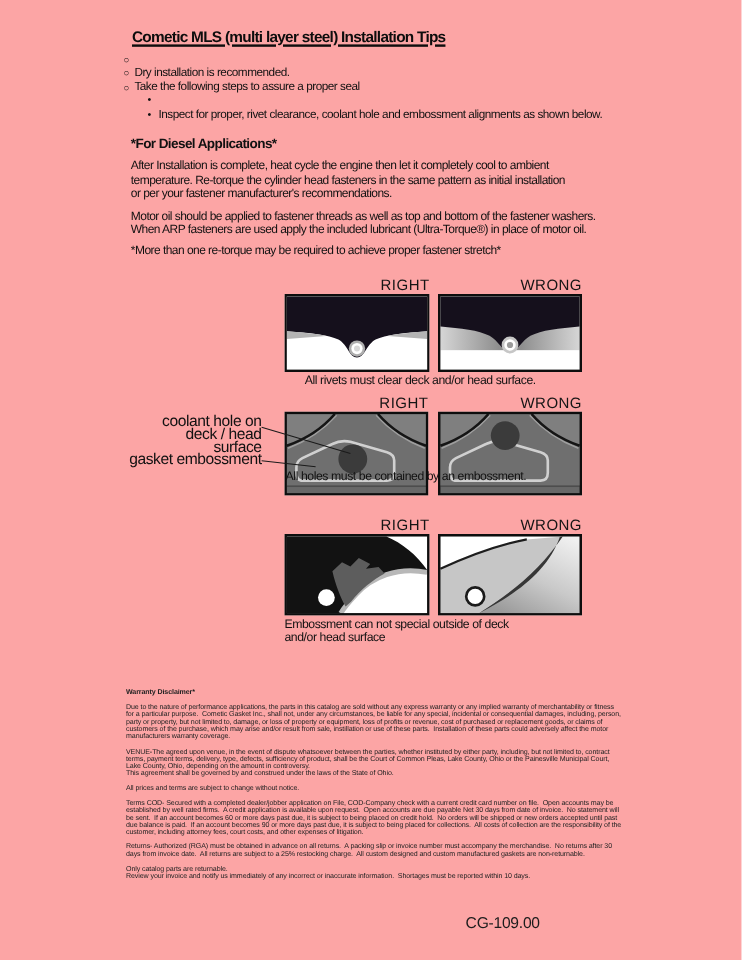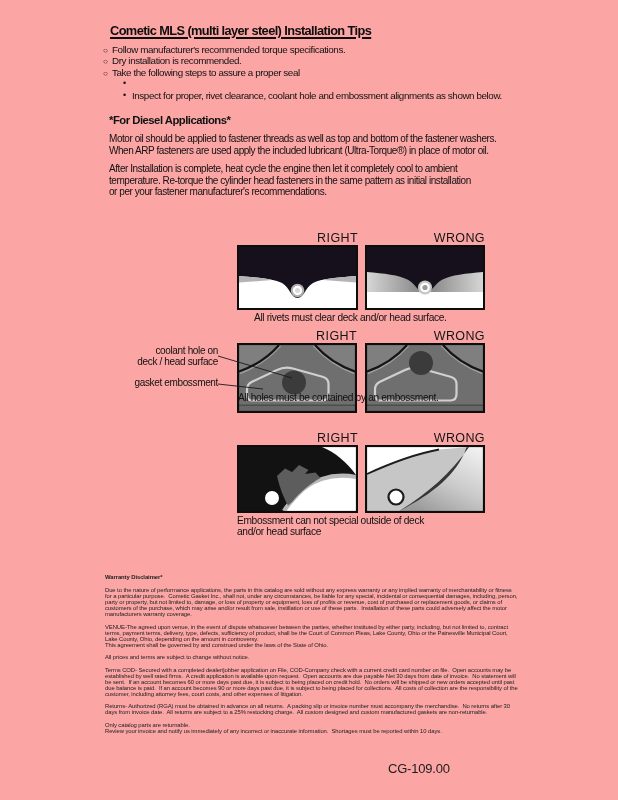--- a/index.html
+++ b/index.html
@@ -21,65 +21,65 @@
   .b.lvl1 .mk{font-size:8px;transform:translateY(0.5px);}
   .b.lvl2{padding-left:20px;}
   .b.lvl2 .mk{font-size:9px;}
   
   .diesel{left:109px;top:115px;width:480px;font-size:10px;letter-spacing:-0.45px;line-height:11.4px;}
   .diesel .dh{font-size:11.3px;font-weight:bold;letter-spacing:-0.5px;margin:0 0 7px 0;}
   .diesel p{margin:0 0 7px 0;white-space:pre-line;}
   
   .rw{font-size:12.5px;letter-spacing:0.4px;color:#151515;text-align:right;}
   .cap{font-size:10.2px;letter-spacing:-0.35px;line-height:11.4px;color:#111;white-space:pre-line;}
-  .sidelbl{font-size:10px;letter-spacing:-0.35px;line-height:11px;text-align:right;white-space:pre-line;color:#111;}
+  .sidelbl{font-size:13px;letter-spacing:-0.35px;line-height:11px;text-align:right;white-space:pre-line;color:#111;}
   svg.panel{position:absolute;display:block;}
   
   .warranty{left:105px;top:574px;width:414px;font-size:5.9px;letter-spacing:-0.08px;line-height:6px;color:#222;}
   .warranty .wh{font-weight:bold;margin:0 0 7px 0;}
   .warranty p{margin:0 0 6.5px 0;white-space:pre-wrap;}
   
   .pcode{left:388px;top:761px;font-size:13px;letter-spacing:-0.2px;color:#1c1c1c;}
 </style>
 </head>
 <body>
 
 <div class="page">
 
   <h1 class="abs title">Cometic MLS (multi layer steel) Installation Tips</h1>
 
   <div class="abs bullets">
     <div class="b lvl1">
       <span class="mk">○</span>
-      <span>Follow manufacturer's recommended torque specifications.</span>
     </div>
     <div class="b lvl1">
       <span class="mk">○</span>
       <span>Dry installation is recommended.</span>
     </div>
     <div class="b lvl1">
       <span class="mk">○</span>
       <span>Take the following steps to assure a proper seal</span>
     </div>
     <div class="b lvl2">
       <span class="mk">•</span>
     </div>
     <div class="b lvl2">
       <span class="mk">•</span>
       <span>Inspect for proper, rivet clearance, coolant hole and embossment alignments as shown below.</span>
     </div>
   </div>
 
   <div class="abs diesel">
     <div class="dh">*For Diesel Applications*</div>
-    <p>Motor oil should be applied to fastener threads as well as top and bottom of the fastener washers.
-When ARP fasteners are used apply the included lubricant (Ultra-Torque®) in place of motor oil.</p>
     <p>After Installation is complete, heat cycle the engine then let it completely cool to ambient
 temperature. Re-torque the cylinder head fasteners in the same pattern as initial installation
 or per your fastener manufacturer's recommendations.</p>
+    <p>Motor oil should be applied to fastener threads as well as top and bottom of the fastener washers.
+When ARP fasteners are used apply the included lubricant (Ultra-Torque®) in place of motor oil.</p>
+    <p>*More than one re-torque may be required to achieve proper fastener stretch*</p>
   </div>
 
   <div class="abs rw" style="left:237px;top:231px;width:121px;">RIGHT</div>
   <div class="abs rw" style="left:365px;top:231px;width:120px;">WRONG</div>
 
   <svg class="panel" style="left:237px;top:245px;" width="121" height="65" viewBox="0 0 121 65">
     <rect x="0" y="0" width="121" height="65" fill="#ffffff"></rect>
     <path d="M2,2 H119 V31 C100,32.5 84,33.8 76,38 C68,42.5 67,53 60.5,53 C54,53 53,42.5 45,38 C37,33.8 21,32.5 2,31 Z" fill="#15101c"></path>
     <path d="M2,31 C18,32.3 28,33.2 35,35 L2,37.6 Z" fill="#b4b4b4"></path>
     <path d="M119,31 C103,32.3 93,33.2 86,35 L119,37.6 Z" fill="#b4b4b4"></path>

